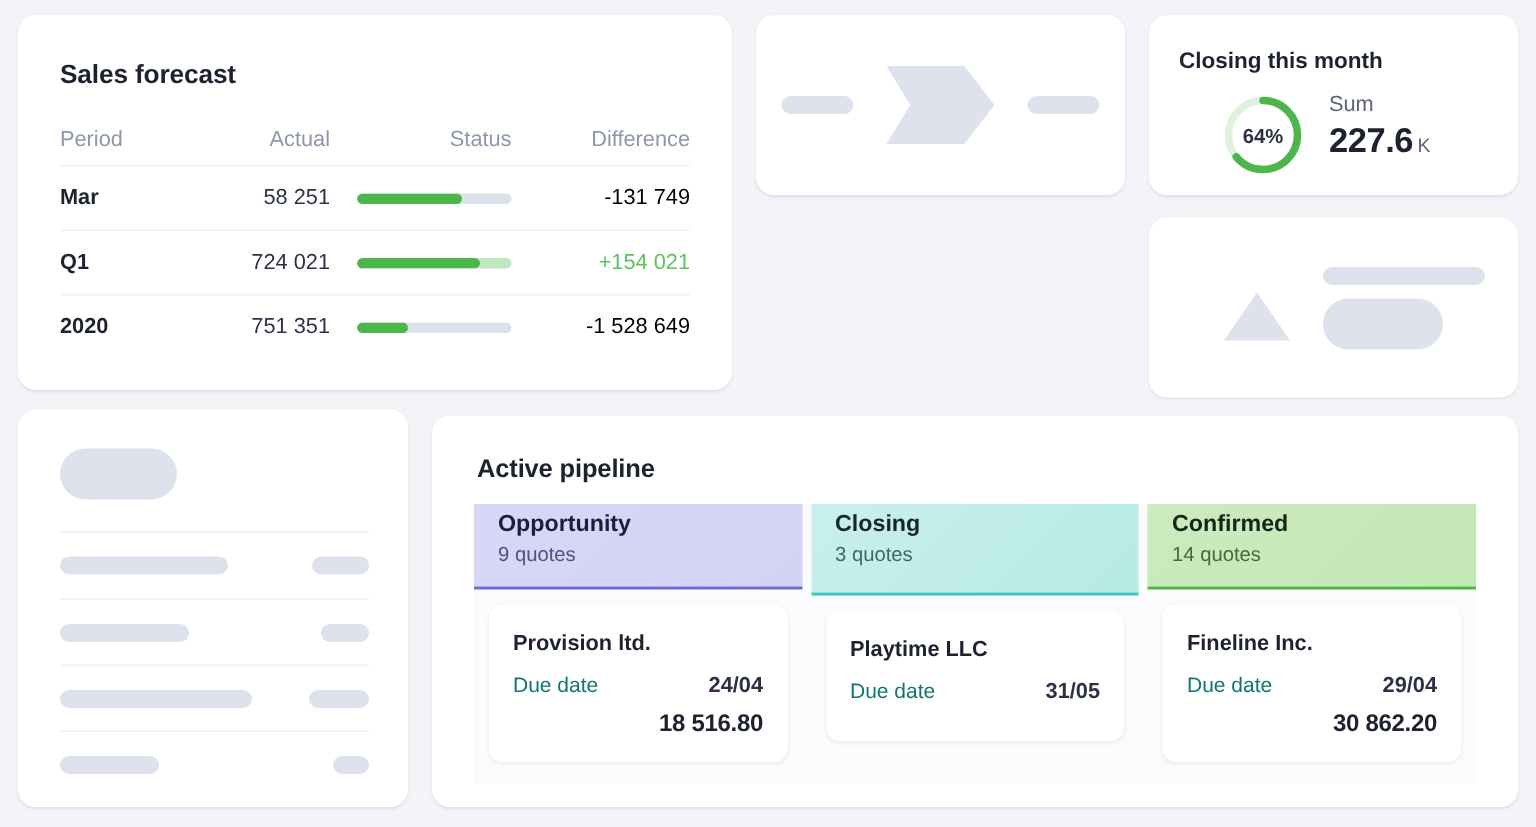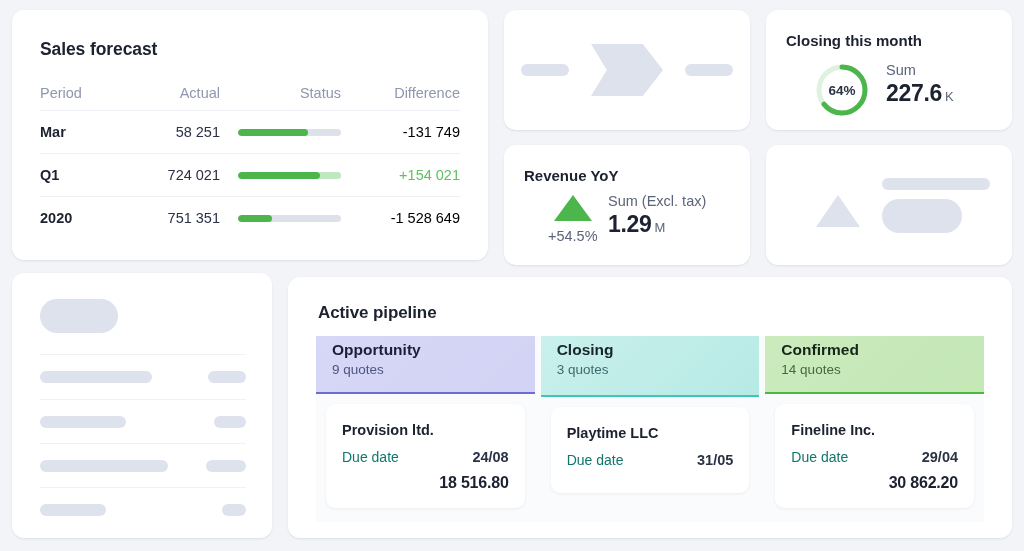--- a/index.html
+++ b/index.html
@@ -328,35 +328,20 @@
     </div>
 
     <div class="kpi-right">
       <div class="kpi-sub">Sum</div>
       <div class="kpi-val">
         <span>227.6</span><span class="kpi-unit">K</span>
       </div>
     </div>
   </div>
 
-  <div class="card" id="revenue-card">
-    <div class="kpi-title">Revenue YoY</div>
-
-    <div class="yoy-arrow-wrap">
-      <div class="tri-up"></div>
-      <div class="yoy-pct">+54.5%</div>
-    </div>
-
-    <div class="yoy-right">
-      <div class="kpi-sub">Sum (Excl. tax)</div>
-      <div class="kpi-val">
-        <span>1.29</span><span class="kpi-unit">M</span>
-      </div>
-    </div>
-  </div>
 
   <div class="card" id="skeleton-kpi-card">
     <div class="kpi-sk-wrap">
       <div class="sk-triangle"></div>
       <div class="kpi-sk-col">
         <div class="sk-bar-wide"></div>
         <div class="sk-bar-big"></div>
       </div>
     </div>
   </div>
@@ -393,21 +378,21 @@
       <div class="pipe-col col-opportunity">
         <div class="pipe-head">
           <div class="pipe-head-name">Opportunity</div>
           <div class="pipe-head-count">9 quotes</div>
         </div>
         <div class="pipe-body">
           <div class="quote-card">
             <div class="quote-name">Provision ltd.</div>
             <div class="quote-line">
               <span class="quote-lbl">Due date</span>
-              <span class="quote-date">24/08</span>
+              <span class="quote-date">24/04</span>
             </div>
             <div class="quote-amt">18 516.80</div>
           </div>
         </div>
       </div>
 
       <div class="pipe-col col-closing">
         <div class="pipe-head">
           <div class="pipe-head-name">Closing</div>
           <div class="pipe-head-count">3 quotes</div>

